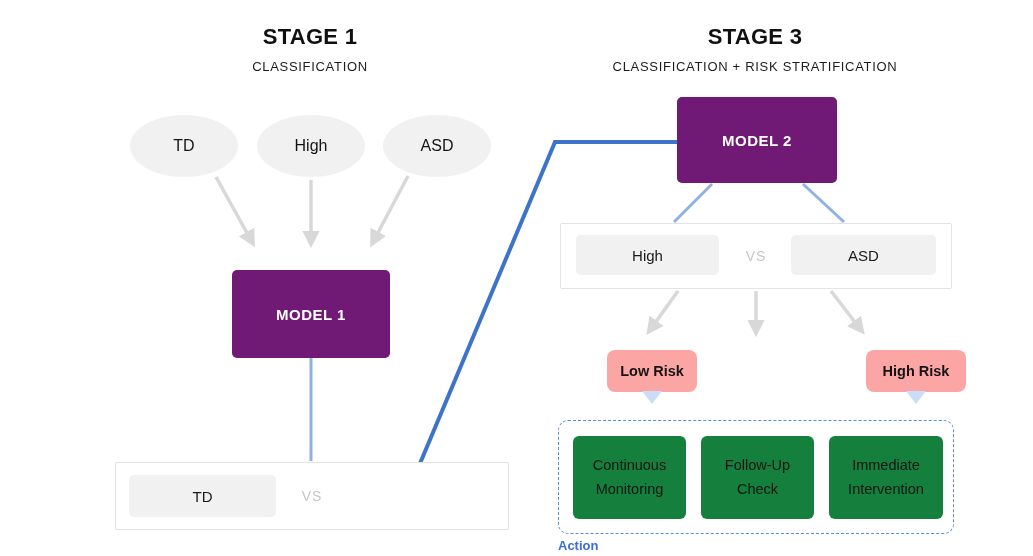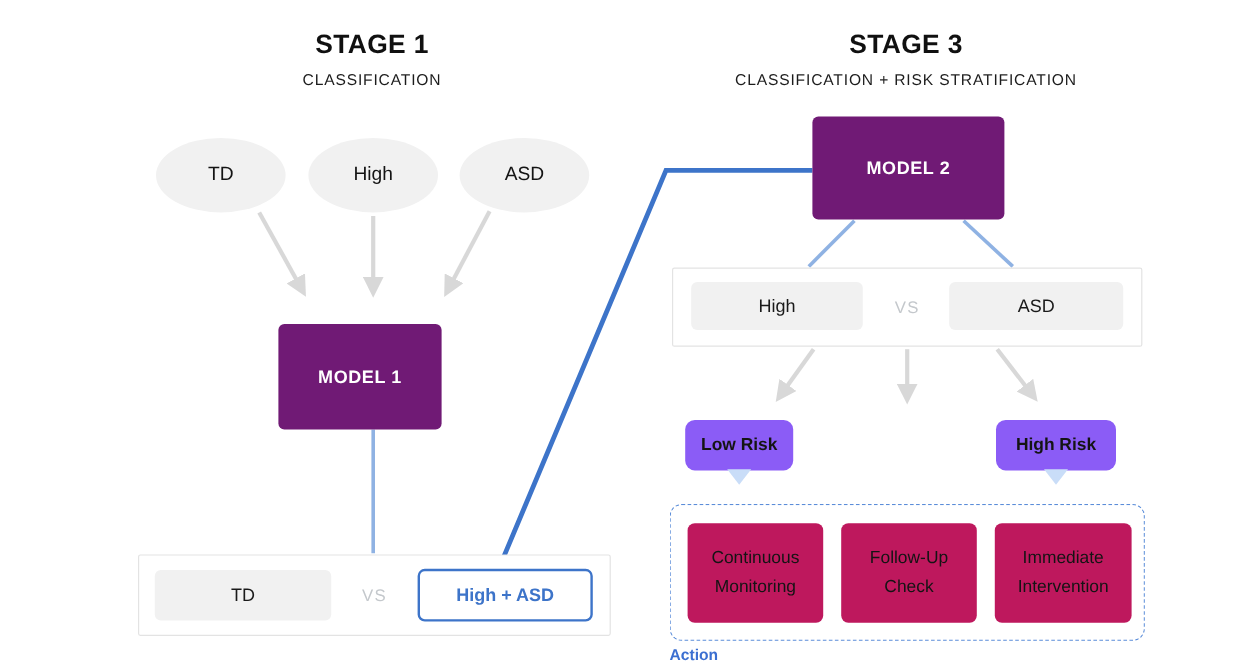--- a/index.html
+++ b/index.html
@@ -80,47 +80,48 @@
     position: absolute;
     top: 50%; left: 50%;
     transform: translate(-50%, -50%);
     font-size: 14px;
     letter-spacing: 1px;
     color: #c4c8cc;
   }
 
   
   .risk-badge {
-    background: #8b5cf6;
+    background: #fca5a5;
     border-radius: 8px;
     display: flex; align-items: center; justify-content: center;
     font-size: 14.5px;
     font-weight: 600;
     color: #141414;
+    margin-left: 36px;
   }
   .badge-tail {
     position: absolute;
     left: 50%;
     bottom: -12px;
     transform: translateX(-50%);
     width: 0; height: 0;
     border-left: 10px solid transparent;
     border-right: 10px solid transparent;
     border-top: 13px solid #c9ddf8;
   }
 
   
   .action-zone {
     border: 1.5px dashed #5b8dd9;
     border-radius: 10px;
     background: transparent;
   }
   .action-card {
     position: absolute;
-    background: #be185d;
+    background: #15803d;
     border-radius: 6px;
     display: flex; align-items: center; justify-content: center;
     text-align: center;
     font-size: 14.5px;
     line-height: 1.6;
     color: #141414;
     padding: 4px 6px;
     box-sizing: border-box;
   }
   .action-label {
@@ -165,32 +166,29 @@
   <div class="abs ellipse" style="left:130px; top:115px;">
     <span>TD</span>
   </div>
   <div class="abs ellipse" style="left:257px; top:115px;">
     <span>High</span>
   </div>
   <div class="abs ellipse" style="left:383px; top:115px;">
     <span>ASD</span>
   </div>
 
-  <div class="abs model-box" style="left:232px; top:270px; width:136px; height:88px;">
+  <div class="abs model-box" style="left:232px; top:270px; width:158px; height:88px;">
     <span>MODEL 1</span>
   </div>
 
   <div class="abs vs-box" style="left:115px; top:462px; width:392px; height:66px;">
     <div class="pill pill-gray" style="left:13px; top:12px; width:147px; height:42px;">
       <span>TD</span>
     </div>
     <div class="vs-label">VS</div>
-    <div class="pill pill-blue" style="left:232px; top:11px; width:142px; height:40px;">
-      <span>High + ASD</span>
-    </div>
   </div>
 
   <div class="abs hdr" style="left:555px; top:24px; width:400px;">
     <div class="hdr-title">STAGE 3</div>
     <div class="hdr-sub">CLASSIFICATION + RISK STRATIFICATION</div>
   </div>
 
   <div class="abs model-box" style="left:677px; top:97px; width:160px; height:86px;">
     <span>MODEL 2</span>
   </div>

